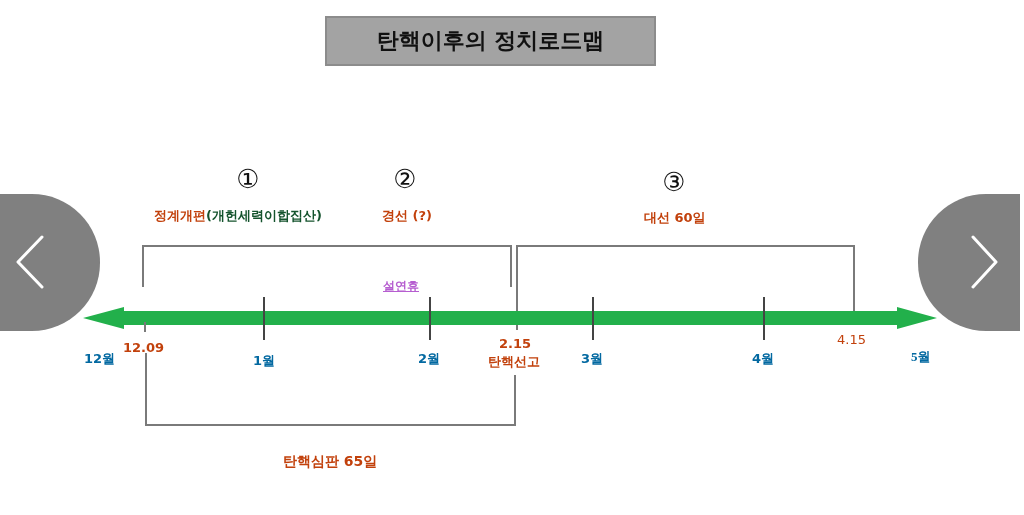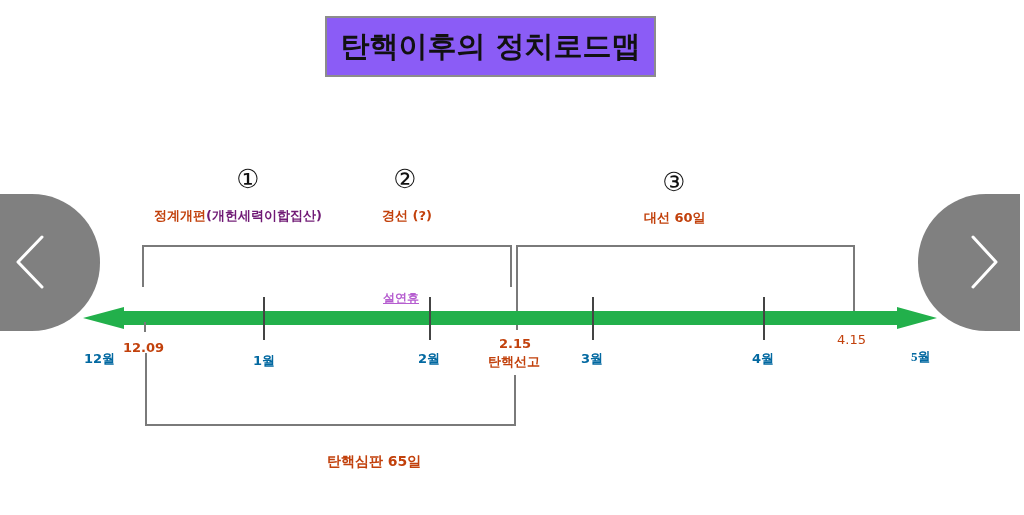--- a/index.html
+++ b/index.html
@@ -3,30 +3,30 @@
   <meta charset="utf-8">
   <style>
     html, body { margin: 0; padding: 0; }
     body {
       width: 1024px; height: 515px; position: relative; overflow: hidden;
       background: #ffffff;
       font-family: "DejaVu Sans", "Liberation Sans", sans-serif;
     }
     .abs { position: absolute; }
     .title-box {
-      left: 325px; top: 16px; width: 331px; height: 61px;
-      border: 2px solid #8c8c8c; box-sizing: border-box; background: #8b5cf6;
+      left: 325px; top: 16px; width: 331px; height: 50px;
+      border: 2px solid #8c8c8c; box-sizing: border-box; background: #a3a3a3;
       display: flex; align-items: center; justify-content: center;
-      font-size: 29px; font-weight: bold; color: #111; letter-spacing: 0px;
+      font-size: 22px; font-weight: bold; color: #111; letter-spacing: 0px;
     }
     .circle-num {
       font-size: 26px; color: #111; font-weight: normal; text-align: center; width: 40px;
     }
     .red { color: #c2410c; }
-    .dark { color: #701a75; }
+    .dark { color: #14532d; }
     .purple { color: #b65ed0; }
     .lbl { font-size: 13px; font-weight: bold; white-space: nowrap; }
     .month { font-size: 13px; font-weight: bold; color: #0369a1; white-space: nowrap; }
     .line-h { background: #7a7a7a; height: 2px; }
     .line-v { background: #7a7a7a; width: 2px; }
     .tick { background: #444; width: 2px; }
     .nav-btn {
       background: #808080; cursor: pointer;
     }
     .nav-left {
@@ -66,38 +66,38 @@
 <svg class="abs" style="left:80px; top:300px;" width="860" height="36">
   <polygon points="3,18 44,7 44,11 817,11 817,7 857,18 817,29 817,25 44,25 44,29" fill="#22b04b"></polygon>
 </svg>
 
 <div class="abs tick" style="left:263px; top:297px; height:43px;"></div>
 <div class="abs tick" style="left:429px; top:297px; height:43px;"></div>
 <div class="abs tick" style="left:592px; top:297px; height:43px;"></div>
 <div class="abs tick" style="left:763px; top:297px; height:43px;"></div>
 <div class="abs tick" style="left:144px; top:322px; height:10px; background:#7a7a7a;"></div>
 
-<div class="abs lbl purple" style="left:383px; top:290px; font-size:12px;text-decoration:underline;">설연휴</div>
+<div class="abs lbl purple" style="left:383px; top:278px; font-size:12px;text-decoration:underline;">설연휴</div>
 
 <div class="abs month" style="left:84px; top:350px;">12월</div>
 <div class="abs month" style="left:253px; top:352px;">1월</div>
 <div class="abs month" style="left:418px; top:350px;">2월</div>
 <div class="abs month" style="left:581px; top:350px;">3월</div>
 <div class="abs month" style="left:752px; top:350px;">4월</div>
 <div class="abs month" style="left:911px; top:348px;font-family:Liberation Serif, serif;">5월</div>
 
 <div class="abs lbl red" style="left:123px; top:340px; font-weight:bold;">12.09</div>
 <div class="abs lbl red" style="left:499px; top:336px; font-weight:bold;">2.15</div>
 <div class="abs lbl red" style="left:488px; top:353px;">탄핵선고</div>
 <div class="abs lbl red" style="left:837px; top:332px; font-weight:normal;">4.15</div>
 
 <div class="abs line-v" style="left:145px; top:353px; height:73px;"></div>
 <div class="abs line-v" style="left:514px; top:375px; height:51px;"></div>
 <div class="abs line-h" style="left:145px; top:424px; width:371px;"></div>
-<div class="abs lbl red" style="left:283px; top:453px; font-size:14px;margin-left:44px;">탄핵심판 65일</div>
+<div class="abs lbl red" style="left:283px; top:453px; font-size:14px;">탄핵심판 65일</div>
 
 <div class="abs nav-btn nav-left">
   <svg width="100" height="137">
     <polyline points="42,43 18,68 42,93" fill="none" stroke="#ffffff" stroke-width="3" stroke-linecap="round" stroke-linejoin="round"></polyline>
   </svg>
 </div>
 <div class="abs nav-btn nav-right">
   <svg width="102" height="137">
     <polyline points="55,43 78,68 55,93" fill="none" stroke="#ffffff" stroke-width="3" stroke-linecap="round" stroke-linejoin="round"></polyline>
   </svg>

